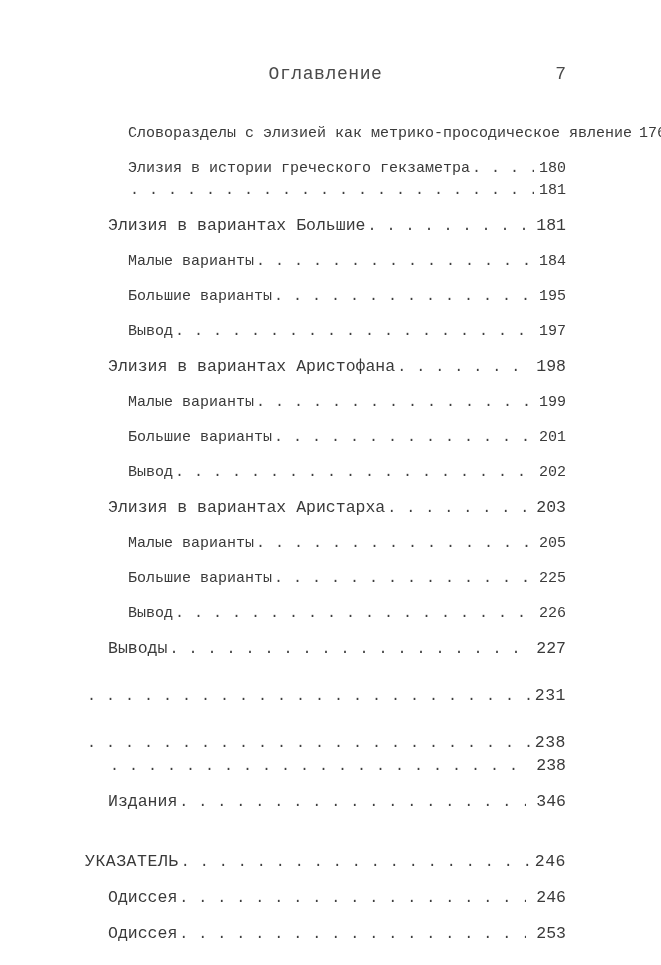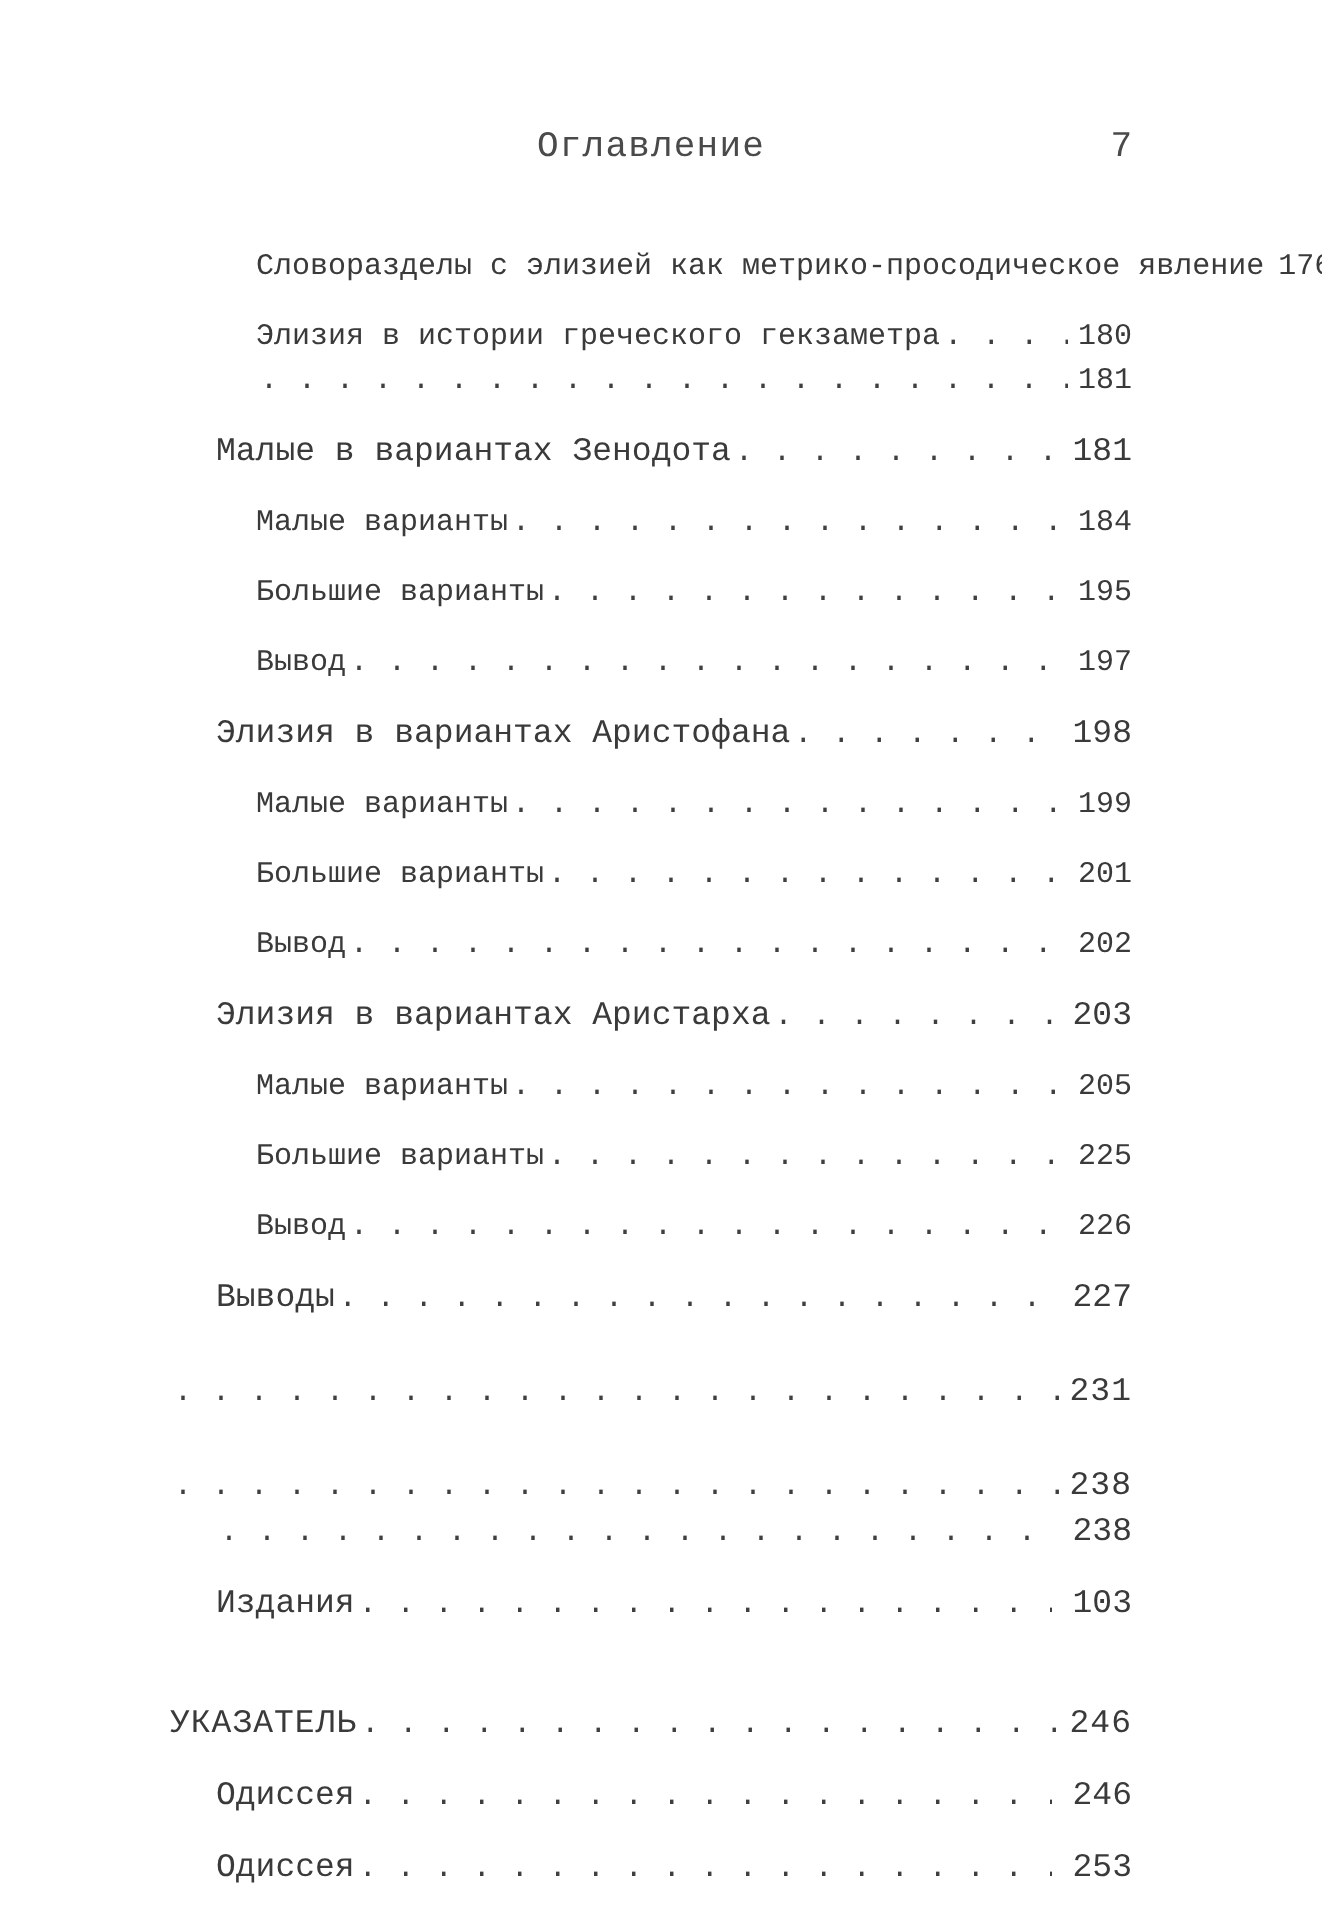--- a/index.html
+++ b/index.html
@@ -115,21 +115,21 @@
     <span class="leader" aria-hidden="true">. . . . . . . . . . . . . . . . . . . . . . . . . . . . . . . . . . . . . . . . . . . . . . . . . . . . . . . . . . . . . . . . . . . . . . . . . . . . . . . . . . . . . . . . . . . . . . . . . . . . . . . . . . . . . . . . . . . . . . . . </span>
     <span class="entry-page">180</span>
   </div>
 
   <div class="entry level-2">
     <span class="leader" aria-hidden="true">. . . . . . . . . . . . . . . . . . . . . . . . . . . . . . . . . . . . . . . . . . . . . . . . . . . . . . . . . . . . . . . . . . . . . . . . . . . . . . . . . . . . . . . . . . . . . . . . . . . . . . . . . . . . . . . . . . . . . . . . </span>
     <span class="entry-page">181</span>
   </div>
 
   <div class="entry level-1">
-    <span class="entry-label">Малые в вариантах Зенодота</span>
+    <span class="entry-label">Элизия в вариантах Большие</span>
     <span class="leader" aria-hidden="true">. . . . . . . . . . . . . . . . . . . . . . . . . . . . . . . . . . . . . . . . . . . . . . . . . . . . . . . . . . . . . . . . . . . . . . . . . . . . . . . . . . . . . . . . . . . . . . . . . . . . . . . . . . . . . . . . . . . . . . . . </span>
     <span class="entry-page">181</span>
   </div>
 
   <div class="entry level-2">
     <span class="entry-label">Малые варианты</span>
     <span class="leader" aria-hidden="true">. . . . . . . . . . . . . . . . . . . . . . . . . . . . . . . . . . . . . . . . . . . . . . . . . . . . . . . . . . . . . . . . . . . . . . . . . . . . . . . . . . . . . . . . . . . . . . . . . . . . . . . . . . . . . . . . . . . . . . . . </span>
     <span class="entry-page">184</span>
   </div>
 
@@ -212,21 +212,21 @@
   </div>
 
   <div class="entry level-1">
     <span class="leader" aria-hidden="true">. . . . . . . . . . . . . . . . . . . . . . . . . . . . . . . . . . . . . . . . . . . . . . . . . . . . . . . . . . . . . . . . . . . . . . . . . . . . . . . . . . . . . . . . . . . . . . . . . . . . . . . . . . . . . . . . . . . . . . . . </span>
     <span class="entry-page">238</span>
   </div>
 
   <div class="entry level-1">
     <span class="entry-label">Издания</span>
     <span class="leader" aria-hidden="true">. . . . . . . . . . . . . . . . . . . . . . . . . . . . . . . . . . . . . . . . . . . . . . . . . . . . . . . . . . . . . . . . . . . . . . . . . . . . . . . . . . . . . . . . . . . . . . . . . . . . . . . . . . . . . . . . . . . . . . . . </span>
-    <span class="entry-page">103</span>
+    <span class="entry-page">346</span>
   </div>
 </div>
       <div class="toc-section">
   <div class="entry level-0">
     <span class="entry-label">УКАЗАТЕЛЬ</span>
     <span class="leader" aria-hidden="true">. . . . . . . . . . . . . . . . . . . . . . . . . . . . . . . . . . . . . . . . . . . . . . . . . . . . . . . . . . . . . . . . . . . . . . . . . . . . . . . . . . . . . . . . . . . . . . . . . . . . . . . . . . . . . . . . . . . . . . . . </span>
     <span class="entry-page">246</span>
   </div>
 
   <div class="entry level-1">

